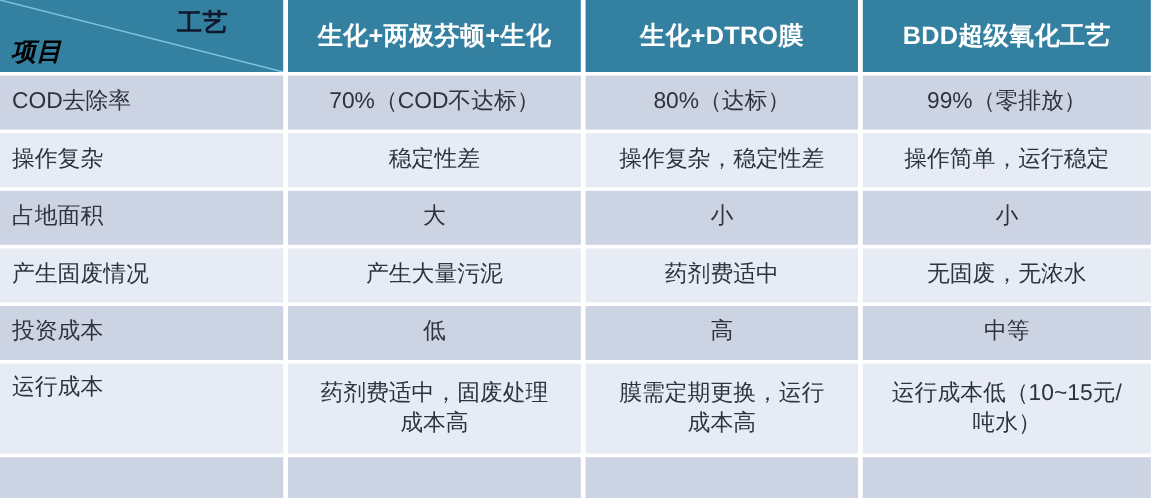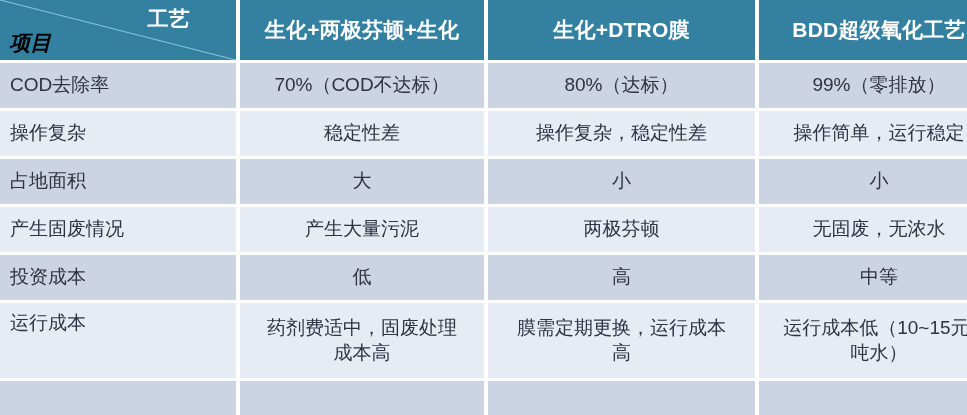--- a/index.html
+++ b/index.html
@@ -58,21 +58,21 @@
     height: 100%;
     display: block;
     pointer-events: none;
   }
   th.corner .lbl-col {
     position: absolute;
     right: 46px;
     top: 5px;
     font-size: 21px;
     font-weight: bold;
-    color: #ffffff;
+    color: #0f172a;
   }
   th.corner .lbl-row {
     position: absolute;
     left: 9px;
     bottom: 3px;
     font-size: 21px;
     font-weight: bold;
     color: #000000;
     font-style: italic;
   }
@@ -107,21 +107,21 @@
     <thead>
       <tr>
         <th class="corner" style="width:236px;">
           <svg class="diag" viewBox="0 0 236 60" preserveAspectRatio="none">
             <line x1="0" y1="0" x2="236" y2="60" stroke="#7fc3dc" stroke-width="1.2"></line>
           </svg>
           <span class="lbl-col">工艺</span>
           <span class="lbl-row">项目</span>
         </th>
         <th style="width:244px;">生化+两极芬顿+生化</th>
-        <th style="width:267px;">生化+DTRO膜</th>
+        <th style="width:227px;">生化+DTRO膜</th>
         <th style="width:240px;">BDD超级氧化工艺</th>
       </tr>
     </thead>
     <tbody>
 
       <tr class="band-dark r-std">
         <td class="first-col">COD去除率</td>
         <td>70%（COD不达标）</td>
         <td>80%（达标）</td>
         <td>99%（零排放）</td>
@@ -137,21 +137,21 @@
       <tr class="band-dark r-std">
         <td class="first-col">占地面积</td>
         <td>大</td>
         <td>小</td>
         <td>小</td>
       </tr>
 
       <tr class="band-light r-std">
         <td class="first-col">产生固废情况</td>
         <td>产生大量污泥</td>
-        <td>两极芬顿</td>
+        <td>药剂费适中</td>
         <td>无固废，无浓水</td>
       </tr>
 
       <tr class="band-dark r-std">
         <td class="first-col">投资成本</td>
         <td>低</td>
         <td>高</td>
         <td>中等</td>
       </tr>
 

